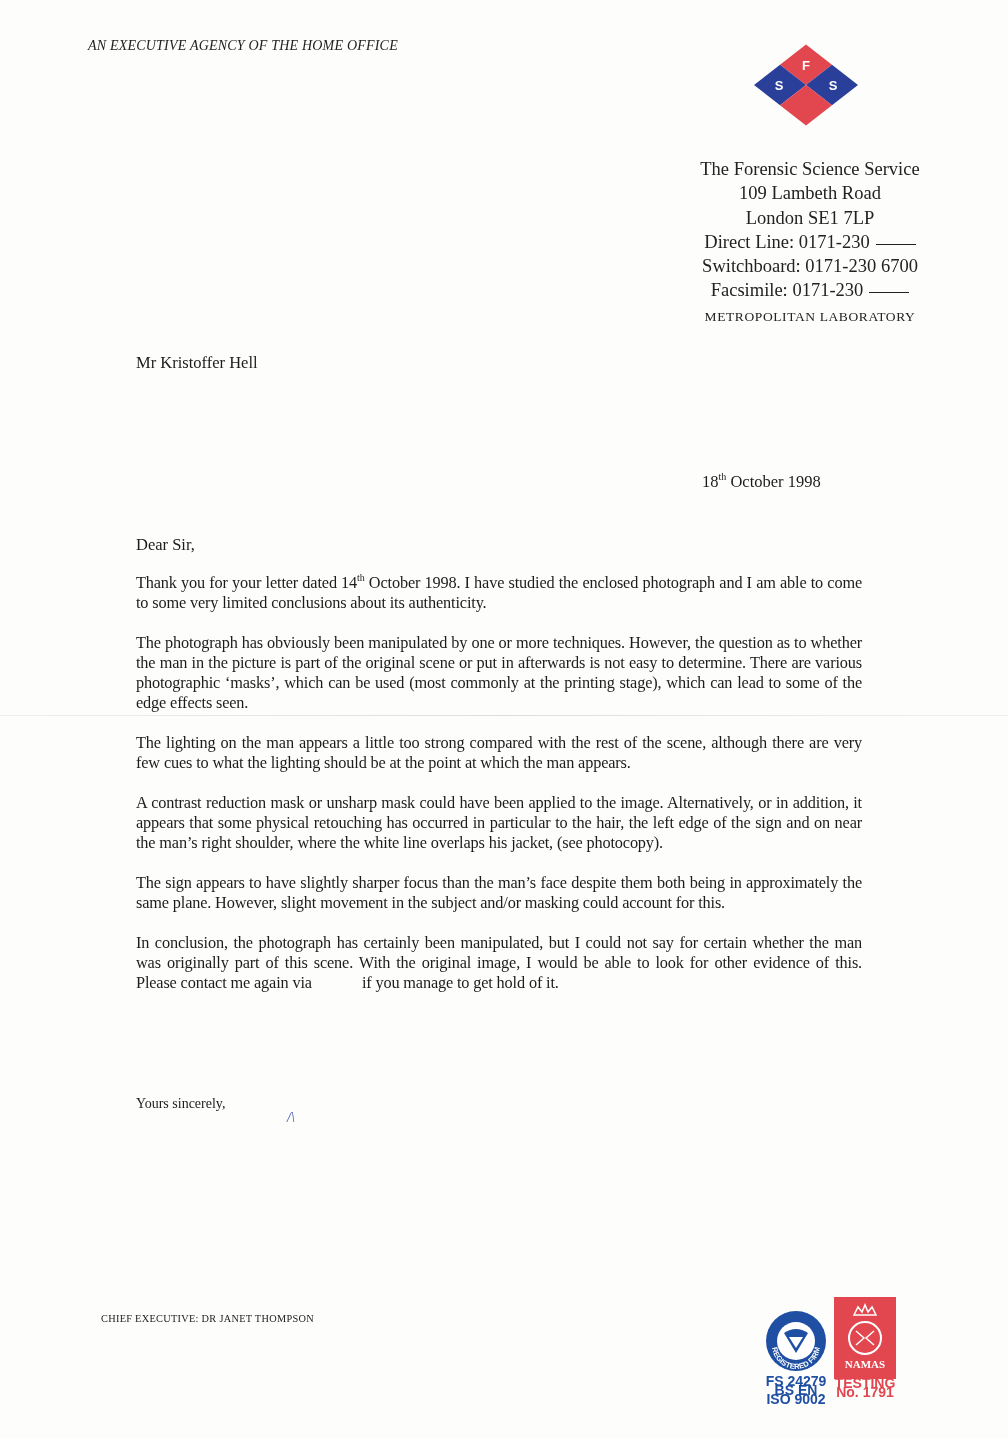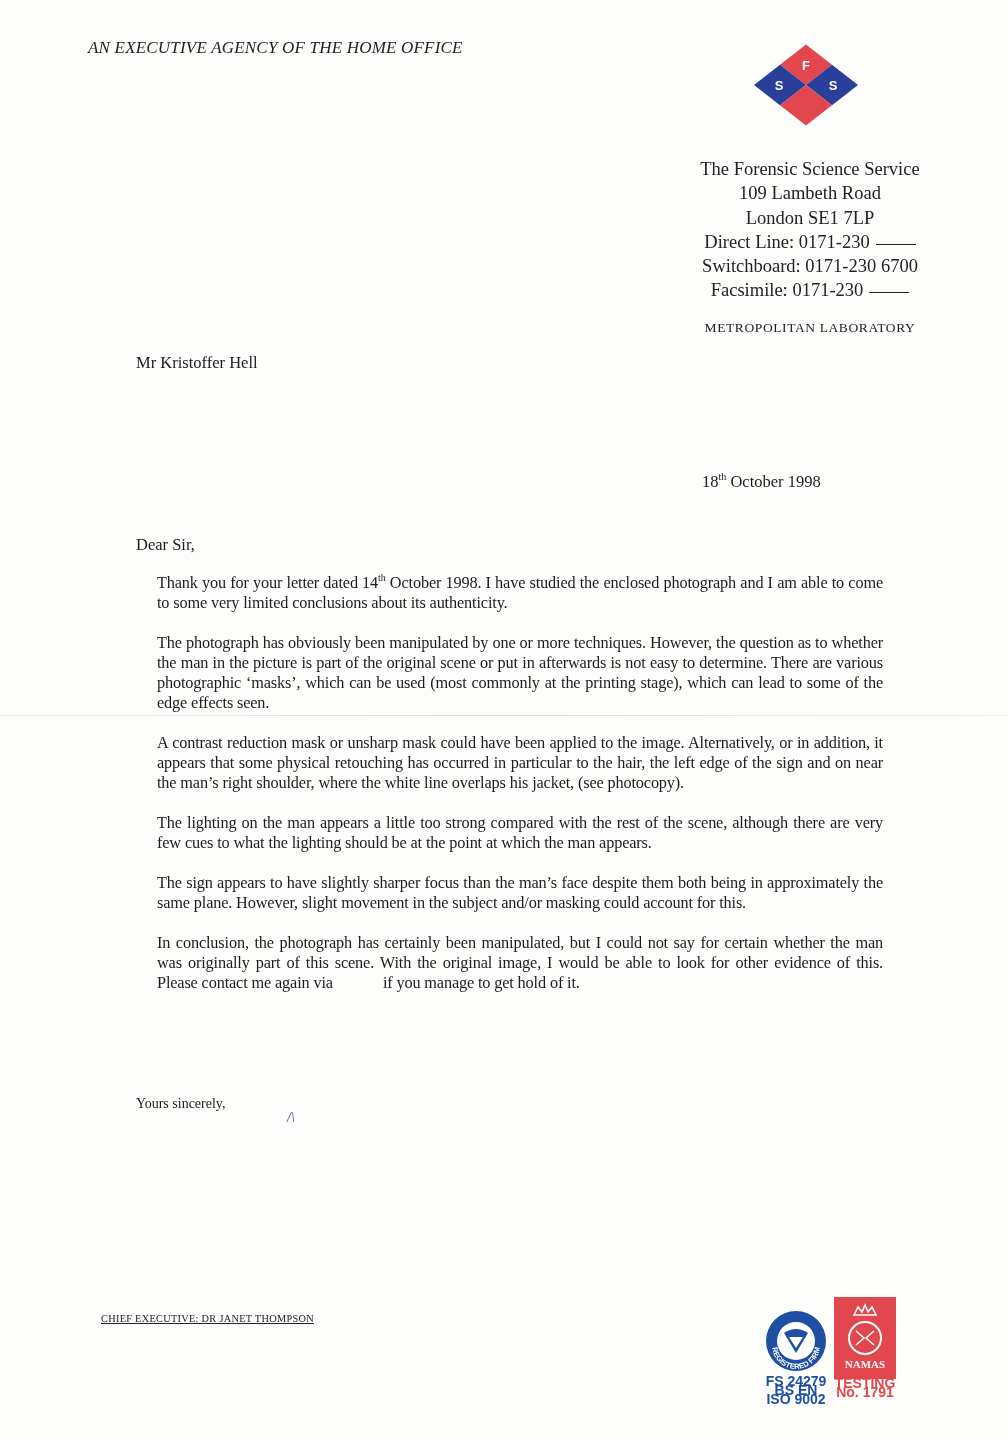--- a/index.html
+++ b/index.html
@@ -4,51 +4,51 @@
 <style>
   html, body { margin: 0; padding: 0; }
   body {
     width: 1008px; height: 1438px; position: relative; overflow: hidden;
     background: #fdfdfc;
     font-family: "Liberation Serif", "DejaVu Serif", serif;
     color: #1c1c1c;
   }
   .agency {
     position: absolute; left: 88px; top: 38px;
-    font-style: italic; font-size: 17px; letter-spacing: 0.2px; color: #222;
+    font-style: italic; font-size: 14px; letter-spacing: 0.2px; color: #222;
   }
   .logo { position: absolute; left: 752px; top: 44px; width: 108px; height: 82px; }
   .address {
     position: absolute; left: 640px; top: 157px; width: 340px;
     text-align: center; font-size: 18.5px; line-height: 24.3px; color: #222;
   }
   .address .line { display: block; white-space: pre; }
   .address .lab {
-    display: block; margin-top: 13px; font-size: 13.5px; letter-spacing: 0.6px;
+    display: block; margin-top: 2px; font-size: 13.5px; letter-spacing: 0.6px;
   }
   .blank { display: inline-block; width: 40px; border-bottom: 1.5px solid #222; height: 0; vertical-align: 3px; margin-left: 6px; }
   .recipient { position: absolute; left: 136px; top: 353px; font-size: 16.5px; }
   .date { position: absolute; left: 702px; top: 472px; font-size: 16.5px; }
   sup { font-size: 10px; vertical-align: 7px; line-height: 0; }
   .salutation { position: absolute; left: 136px; top: 535px; font-size: 16.5px; }
   .body-text {
     position: absolute; left: 136px; top: 573px; width: 726px;
-    font-size: 16.3px; line-height: 20px; letter-spacing: -0.15px; margin-left: 21px;
+    font-size: 16.3px; line-height: 20px; letter-spacing: -0.15px;
   }
   .body-text p { margin: 0 0 20px 0; text-align: justify; }
   .body-text p.nojust { text-align: left; }
   .gap { display: inline-block; width: 50px; }
   .signoff { position: absolute; left: 136px; top: 1096px; font-size: 14px; }
   .sig-mark { position: absolute; left: 287px; top: 1110px; font-size: 14px; color: #3a4db0; font-style: italic; }
   .fold { position: absolute; left: 0; top: 715px; width: 1008px; height: 1px; background: linear-gradient(90deg, rgba(0,0,0,0.06), rgba(0,0,0,0.12), rgba(0,0,0,0.05)); }
   .footer {
     position: absolute; left: 101px; top: 1313px;
     font-size: 10.3px; letter-spacing: 0.3px; color: #222; line-height: 12.5px;
   }
-  .footer .ce { margin-bottom: 11px; display: block; text-decoration: underline; }
+  .footer .ce { margin-bottom: 11px; display: block; }
   .footer .line { display: block; }
   .badges { position: absolute; left: 762px; top: 1297px; width: 140px; height: 100px; }
   .badge-text { position: absolute; font-family: "Liberation Sans", "DejaVu Sans", sans-serif; font-weight: bold; font-size: 14px; line-height: 9px; text-align: center; }
 </style>
 </head>
 <body>
 
 <div class="fold"></div>
 
 <div class="agency">AN EXECUTIVE AGENCY OF THE HOME OFFICE</div>
@@ -77,22 +77,22 @@
 
 <div class="recipient">Mr Kristoffer Hell</div>
 
 <div class="date"><span>18</span><sup>th</sup><span> October 1998</span></div>
 
 <div class="salutation">Dear Sir,</div>
 
 <div class="body-text">
   <p><span>Thank you for your letter dated 14</span><sup>th</sup><span> October 1998. I have studied the enclosed photograph and I am able to come to some very limited conclusions about its authenticity.</span></p>
   <p>The photograph has obviously been manipulated by one or more techniques. However, the question as to whether the man in the picture is part of the original scene or put in afterwards is not easy to determine. There are various photographic ‘masks’, which can be used (most commonly at the printing stage), which can lead to some of the edge effects seen.</p>
+  <p>The lighting on the man appears a little too strong compared with the rest of the scene, although there are very few cues to what the lighting should be at the point at which the man appears.</p>
   <p>A contrast reduction mask or unsharp mask could have been applied to the image. Alternatively, or in addition, it appears that some physical retouching has occurred in particular to the hair, the left edge of the sign and on near the man’s right shoulder, where the white line overlaps his jacket, (see photocopy).</p>
-  <p>The lighting on the man appears a little too strong compared with the rest of the scene, although there are very few cues to what the lighting should be at the point at which the man appears.</p>
   <p>The sign appears to have slightly sharper focus than the man’s face despite them both being in approximately the same plane. However, slight movement in the subject and/or masking could account for this.</p>
   <p><span>In conclusion, the photograph has certainly been manipulated, but I could not say for certain whether the man was originally part of this scene. With the original image, I would be able to look for other evidence of this. Please contact me again via</span><span class="gap"></span><span>if you manage to get hold of it.</span></p>
 </div>
 
 <div class="signoff">Yours sincerely,</div>
 <div class="sig-mark">/\</div>
 
 <div class="footer">
   <span class="ce">CHIEF EXECUTIVE: DR JANET THOMPSON</span>
 </div>

